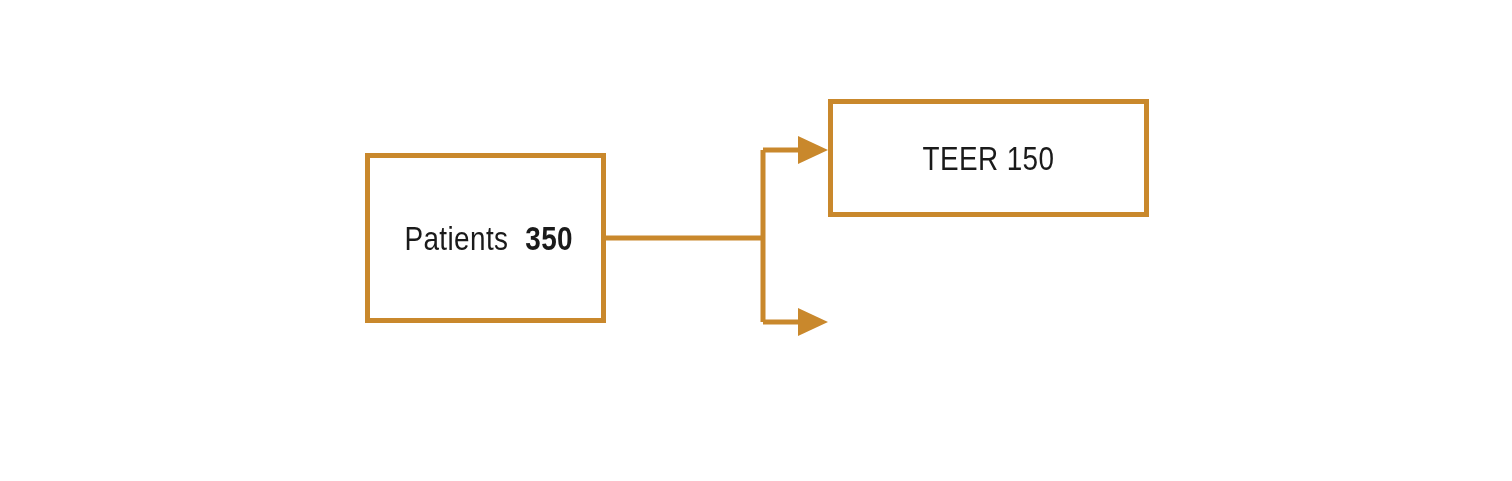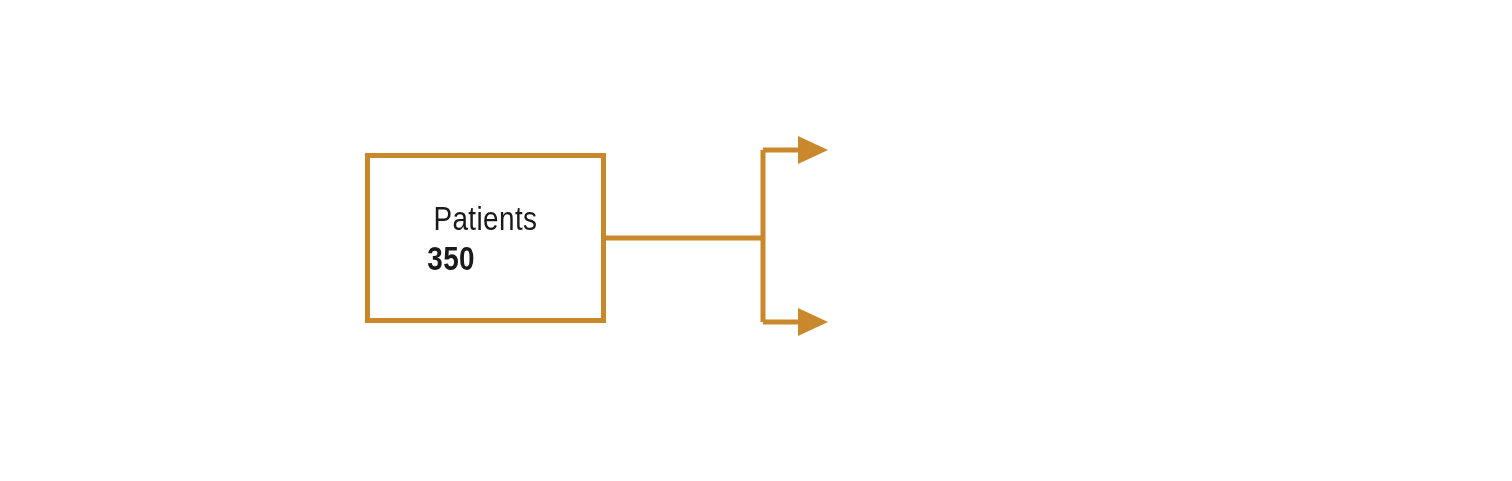--- a/index.html
+++ b/index.html
@@ -37,21 +37,21 @@
     border: 5px solid var(--accent);
     background: var(--background);
     display: flex;
     align-items: center;
     justify-content: center;
     text-align: center;
   }
   .node-patients { left: 365px; top: 153px; width: 241px; height: 170px; }
   .node-teer    { left: 828px; top:  99px; width: 321px; height: 118px; }
   .node-medical { left: 828px; top: 255px; width: 321px; height: 118px; }
-  .node-text { display: flex; flex-direction: column; align-items: flex-start; line-height: 1.18; }
+  .node-text { display: flex; flex-direction: row; align-items: flex-end; line-height: 1.18; }
   .label, .value {
     display: inline-block;
     font-size: 34px;
     letter-spacing: 0.5px;
     transform: scaleX(0.82);
     transform-origin: center center;
     white-space: nowrap;
   }
   .value { font-weight: bold; }
 </style>
@@ -68,15 +68,18 @@
     <polygon class="arrowhead" points="798,308 828,322 798,336"></polygon>
   </svg>
 
   <div class="node node-patients">
     <div class="node-text">
       <span class="label">Patients</span>
       <span class="value">350</span>
     </div>
   </div>
 
+  <div class="node node-teer">
+    <span class="label">TEER 150</span>
+  </div>
 
 
 </div>
 
 </body></html>

